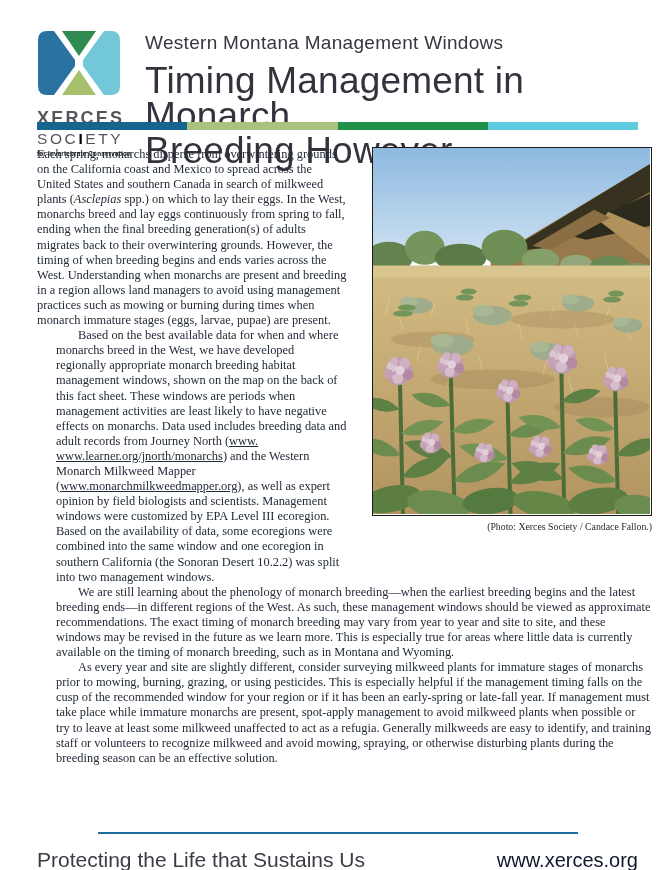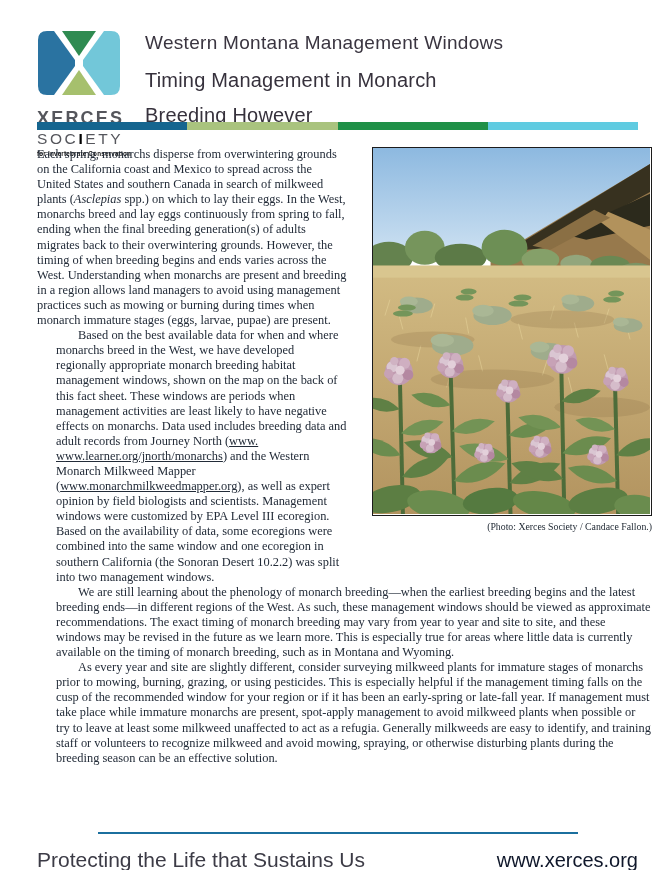--- a/index.html
+++ b/index.html
@@ -11,21 +11,21 @@
   
   .masthead { display:flex; align-items:flex-start; padding:30px 34px 0 37px; height:122px; }
   .logo { width:90px; flex:0 0 auto; text-align:left; }
   .logo svg { display:block; }
   .logo-word1 { font-family:"Liberation Sans", sans-serif; font-size:18px; letter-spacing:2.2px; color:#55565c; margin-top:12px;font-weight:bold; }
   .logo-word2 { font-family:"Liberation Sans", sans-serif; font-size:15.5px; letter-spacing:2.6px; color:#55565c; margin-top:1px; }
   .logo-word2 .logo-i { color:#000; font-weight:bold; }
   .logo-tagline { font-family:"Liberation Sans", sans-serif; font-size:6.3px; font-weight:bold; color:#111; margin-top:2px; letter-spacing:0.2px; white-space:nowrap; }
   .head-text { margin-left:18px; padding-top:2px; }
   .kicker { font-family:"Liberation Sans", sans-serif; font-weight:300; font-size:19px; color:#3a3540; letter-spacing:0.3px; }
-  .title { font-family:"Liberation Sans", sans-serif; font-weight:300; font-size:20px; line-height:35px; color:#36313c; margin-top:9px; letter-spacing:0.2px; }
+  .title { font-family:"Liberation Sans", sans-serif; font-weight:300; font-size:37px; line-height:35px; color:#36313c; margin-top:9px; letter-spacing:0.2px; }
   
   .accent-bar { display:flex; height:8px; margin:0 34px 0 37px; }
   .accent-bar .bar-seg { flex:1 1 0; }
   
   .content { padding:17px 20px 0 37px; font-size:12.4px; line-height:15.1px; }
   .two-col { display:flex; justify-content:space-between; }
   .left-col { width:310px; }
   .p { text-align:left; }
   .p.indent { text-indent:22px;margin-left:19px; }
   .doclink { color:#222b38; text-decoration:underline; cursor:pointer; }

